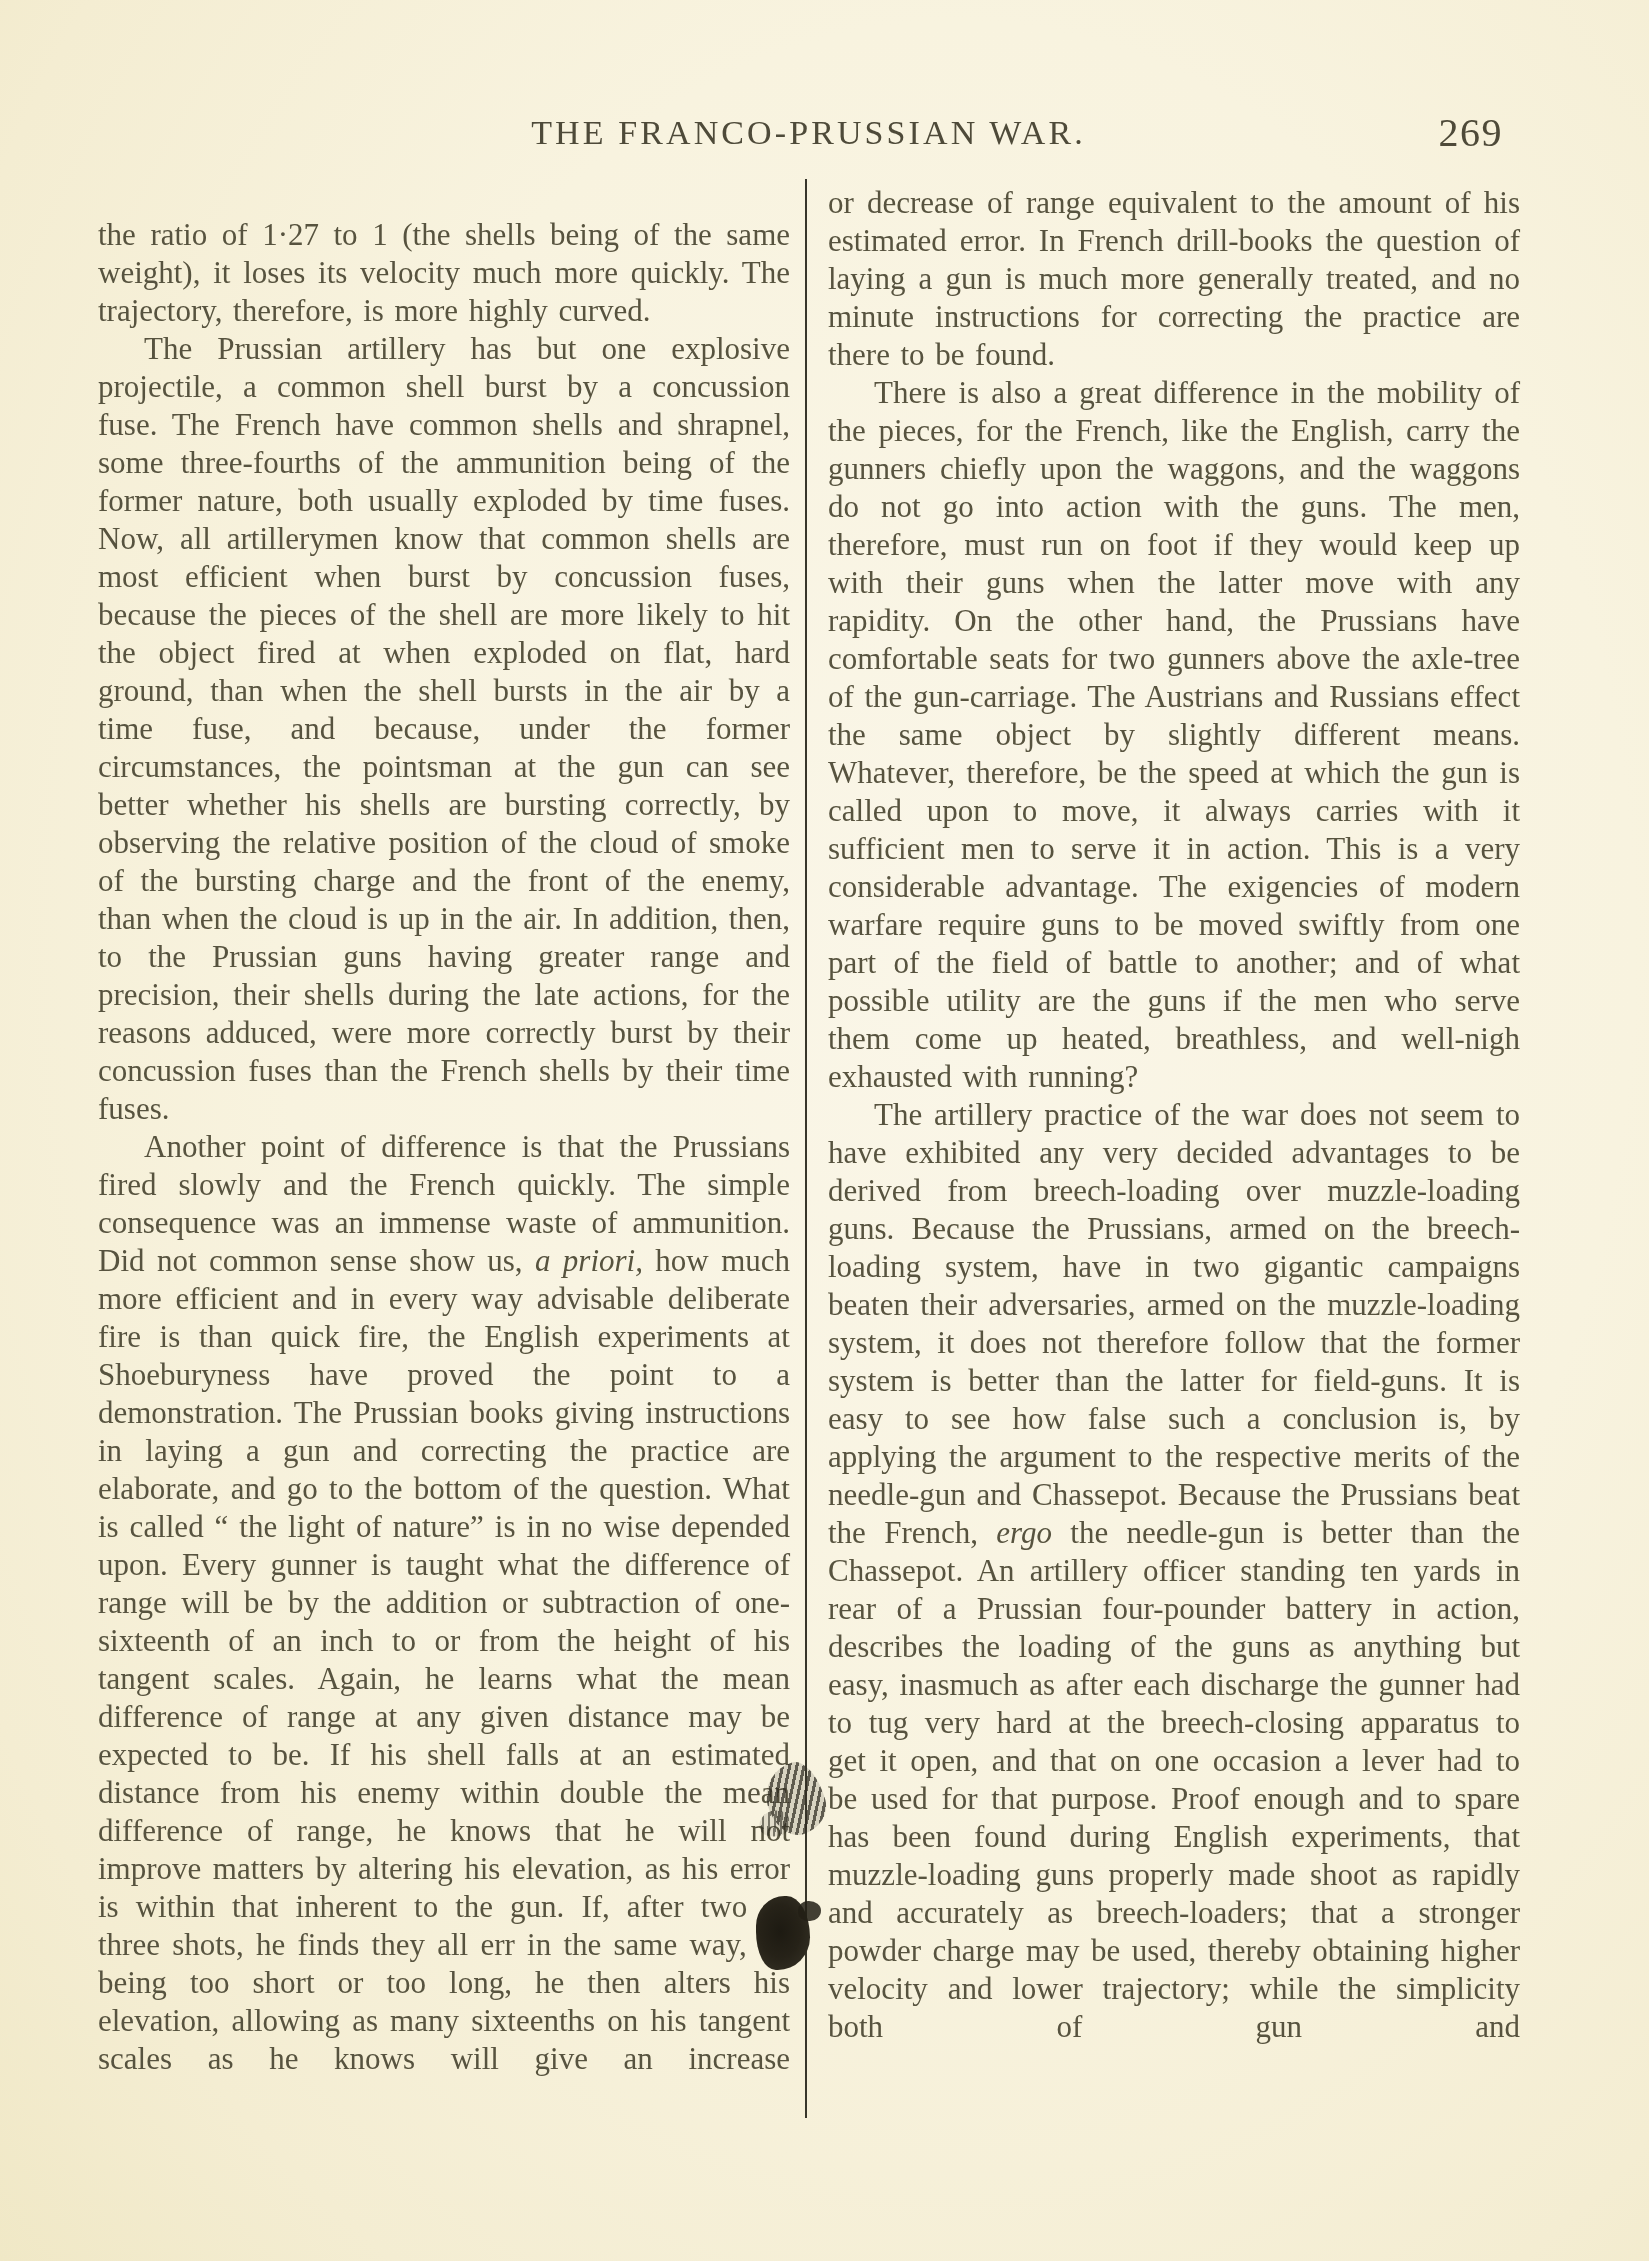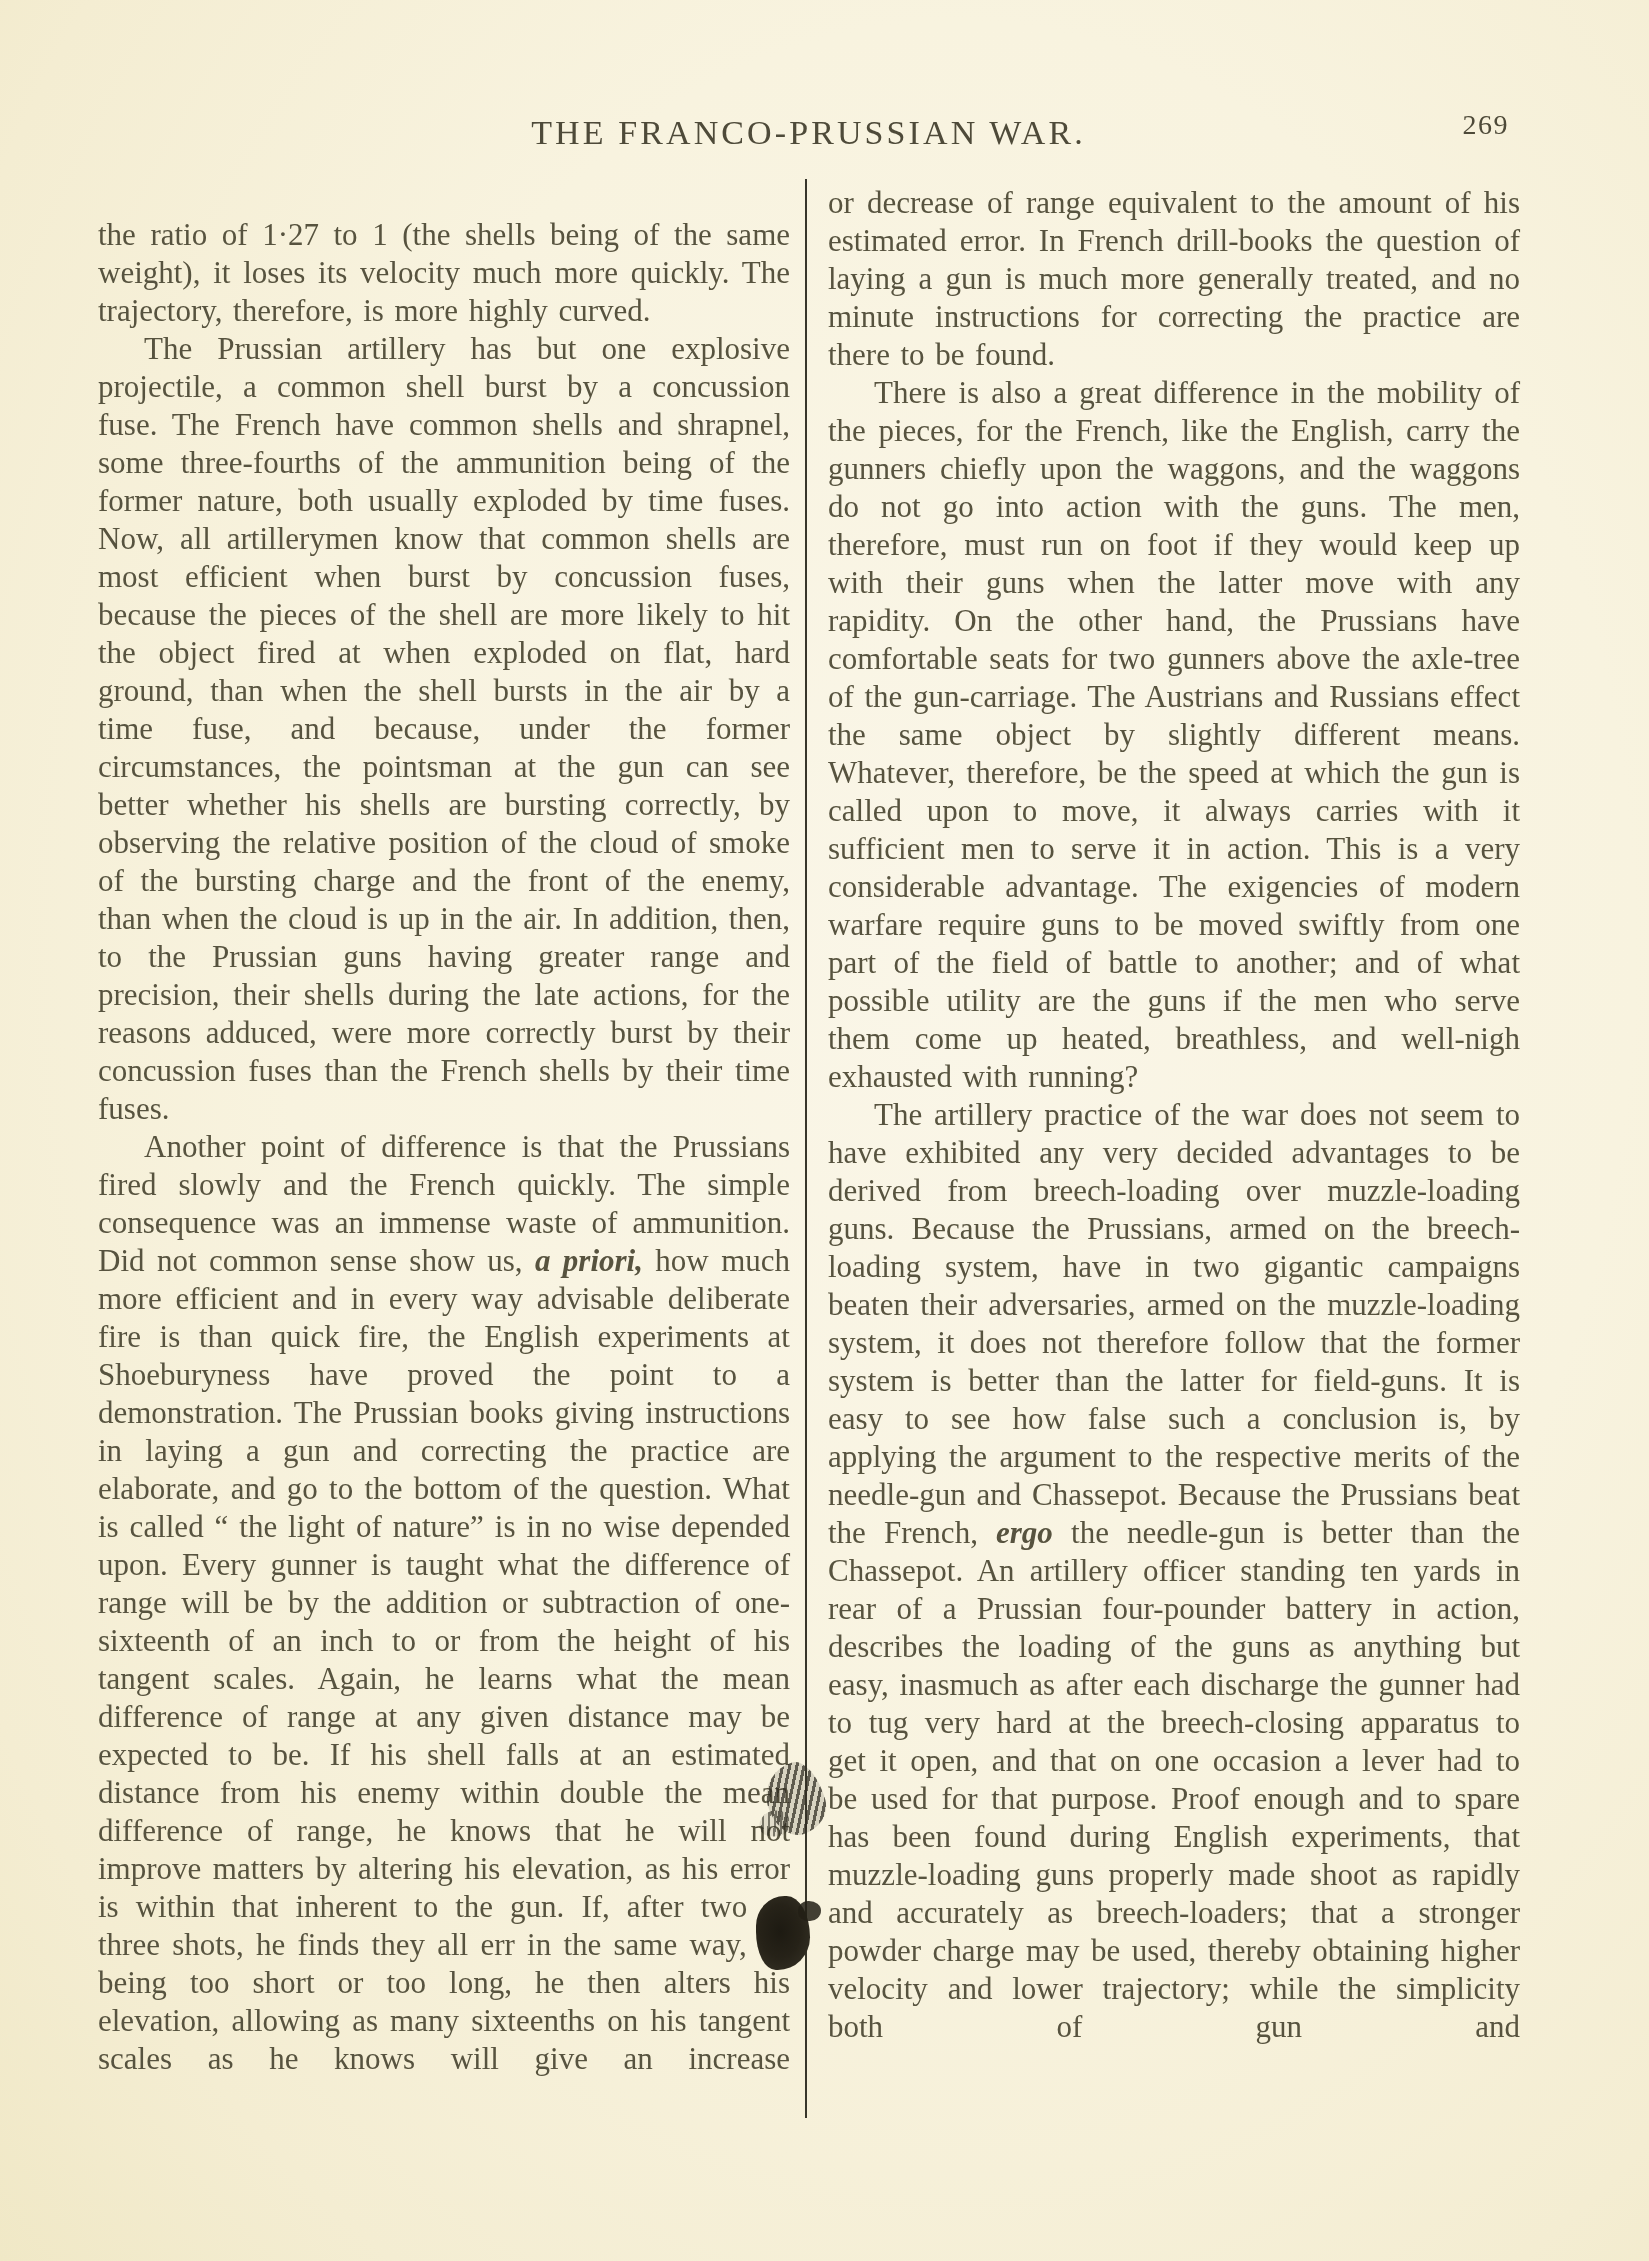--- a/index.html
+++ b/index.html
@@ -29,43 +29,43 @@
     left: 0;
     right: 0;
     text-align: center;
     font-size: 34px;
     letter-spacing: 3.1px;
     color: #4e4a39;
     white-space: nowrap;
   }
   .page-number {
     position: absolute;
-    right: 10px;
+    right: 16px;
     top: -4.6px;
-    font-size: 28px;
+    font-size: 40px;
     color: #4e4a39;
     letter-spacing: 1.5px;
   }
   .column {
     position: absolute;
     top: 184px;
     width: 692px;
   }
   .col-left  { left: 98px; margin-top: 32px; }
   .col-right { left: 828px; }
   .column p.para {
     margin: 0;
     font-size: 31px;
     line-height: 38px;
     text-align: justify;
     word-spacing: 0.09em;
   }
   .column p.para.indent { text-indent: 46px; }
   .column p.para.jlast { text-align-last: justify; }
-  .column p.para em { font-style: italic; font-weight: bold; }
+  .column p.para em { font-style: italic; }
   .divider {
     position: absolute;
     left: 805px;
     top: 179px;
     width: 2.3px;
     height: 1939px;
     background: #38362b;
   }
   
   .blot-smudge {

